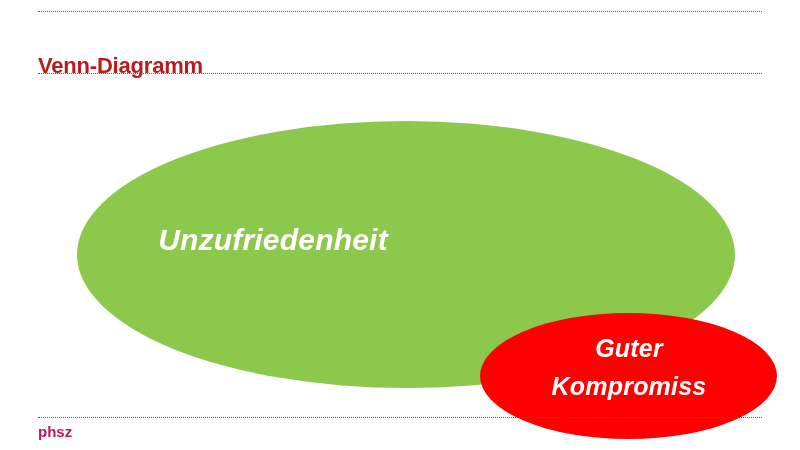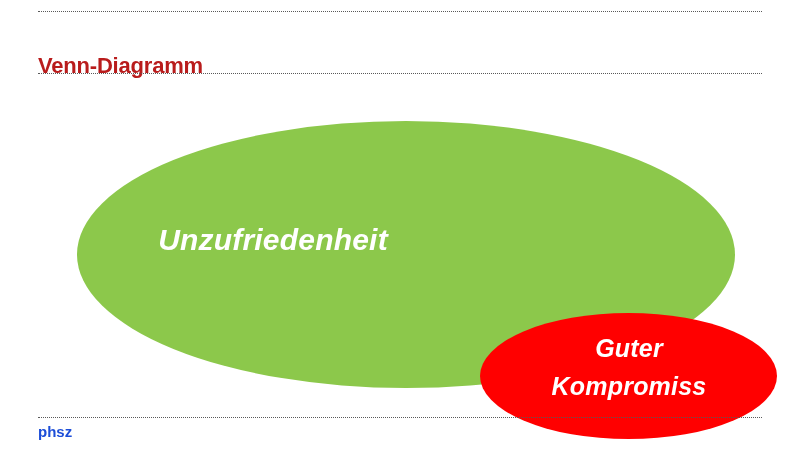--- a/index.html
+++ b/index.html
@@ -48,21 +48,21 @@
     margin-top: 34px;
   }
 
   
   .footer-label {
     position: absolute;
     left: 38px;
     top: 423px;
     font-size: 15px;
     font-weight: bold;
-    color: #1d4ed8;
+    color: #be185d;
     line-height: 18px;
     white-space: nowrap;
   }
 
   
   .venn {
     position: absolute;
     left: 0;
     top: 0;
     width: 670px;

